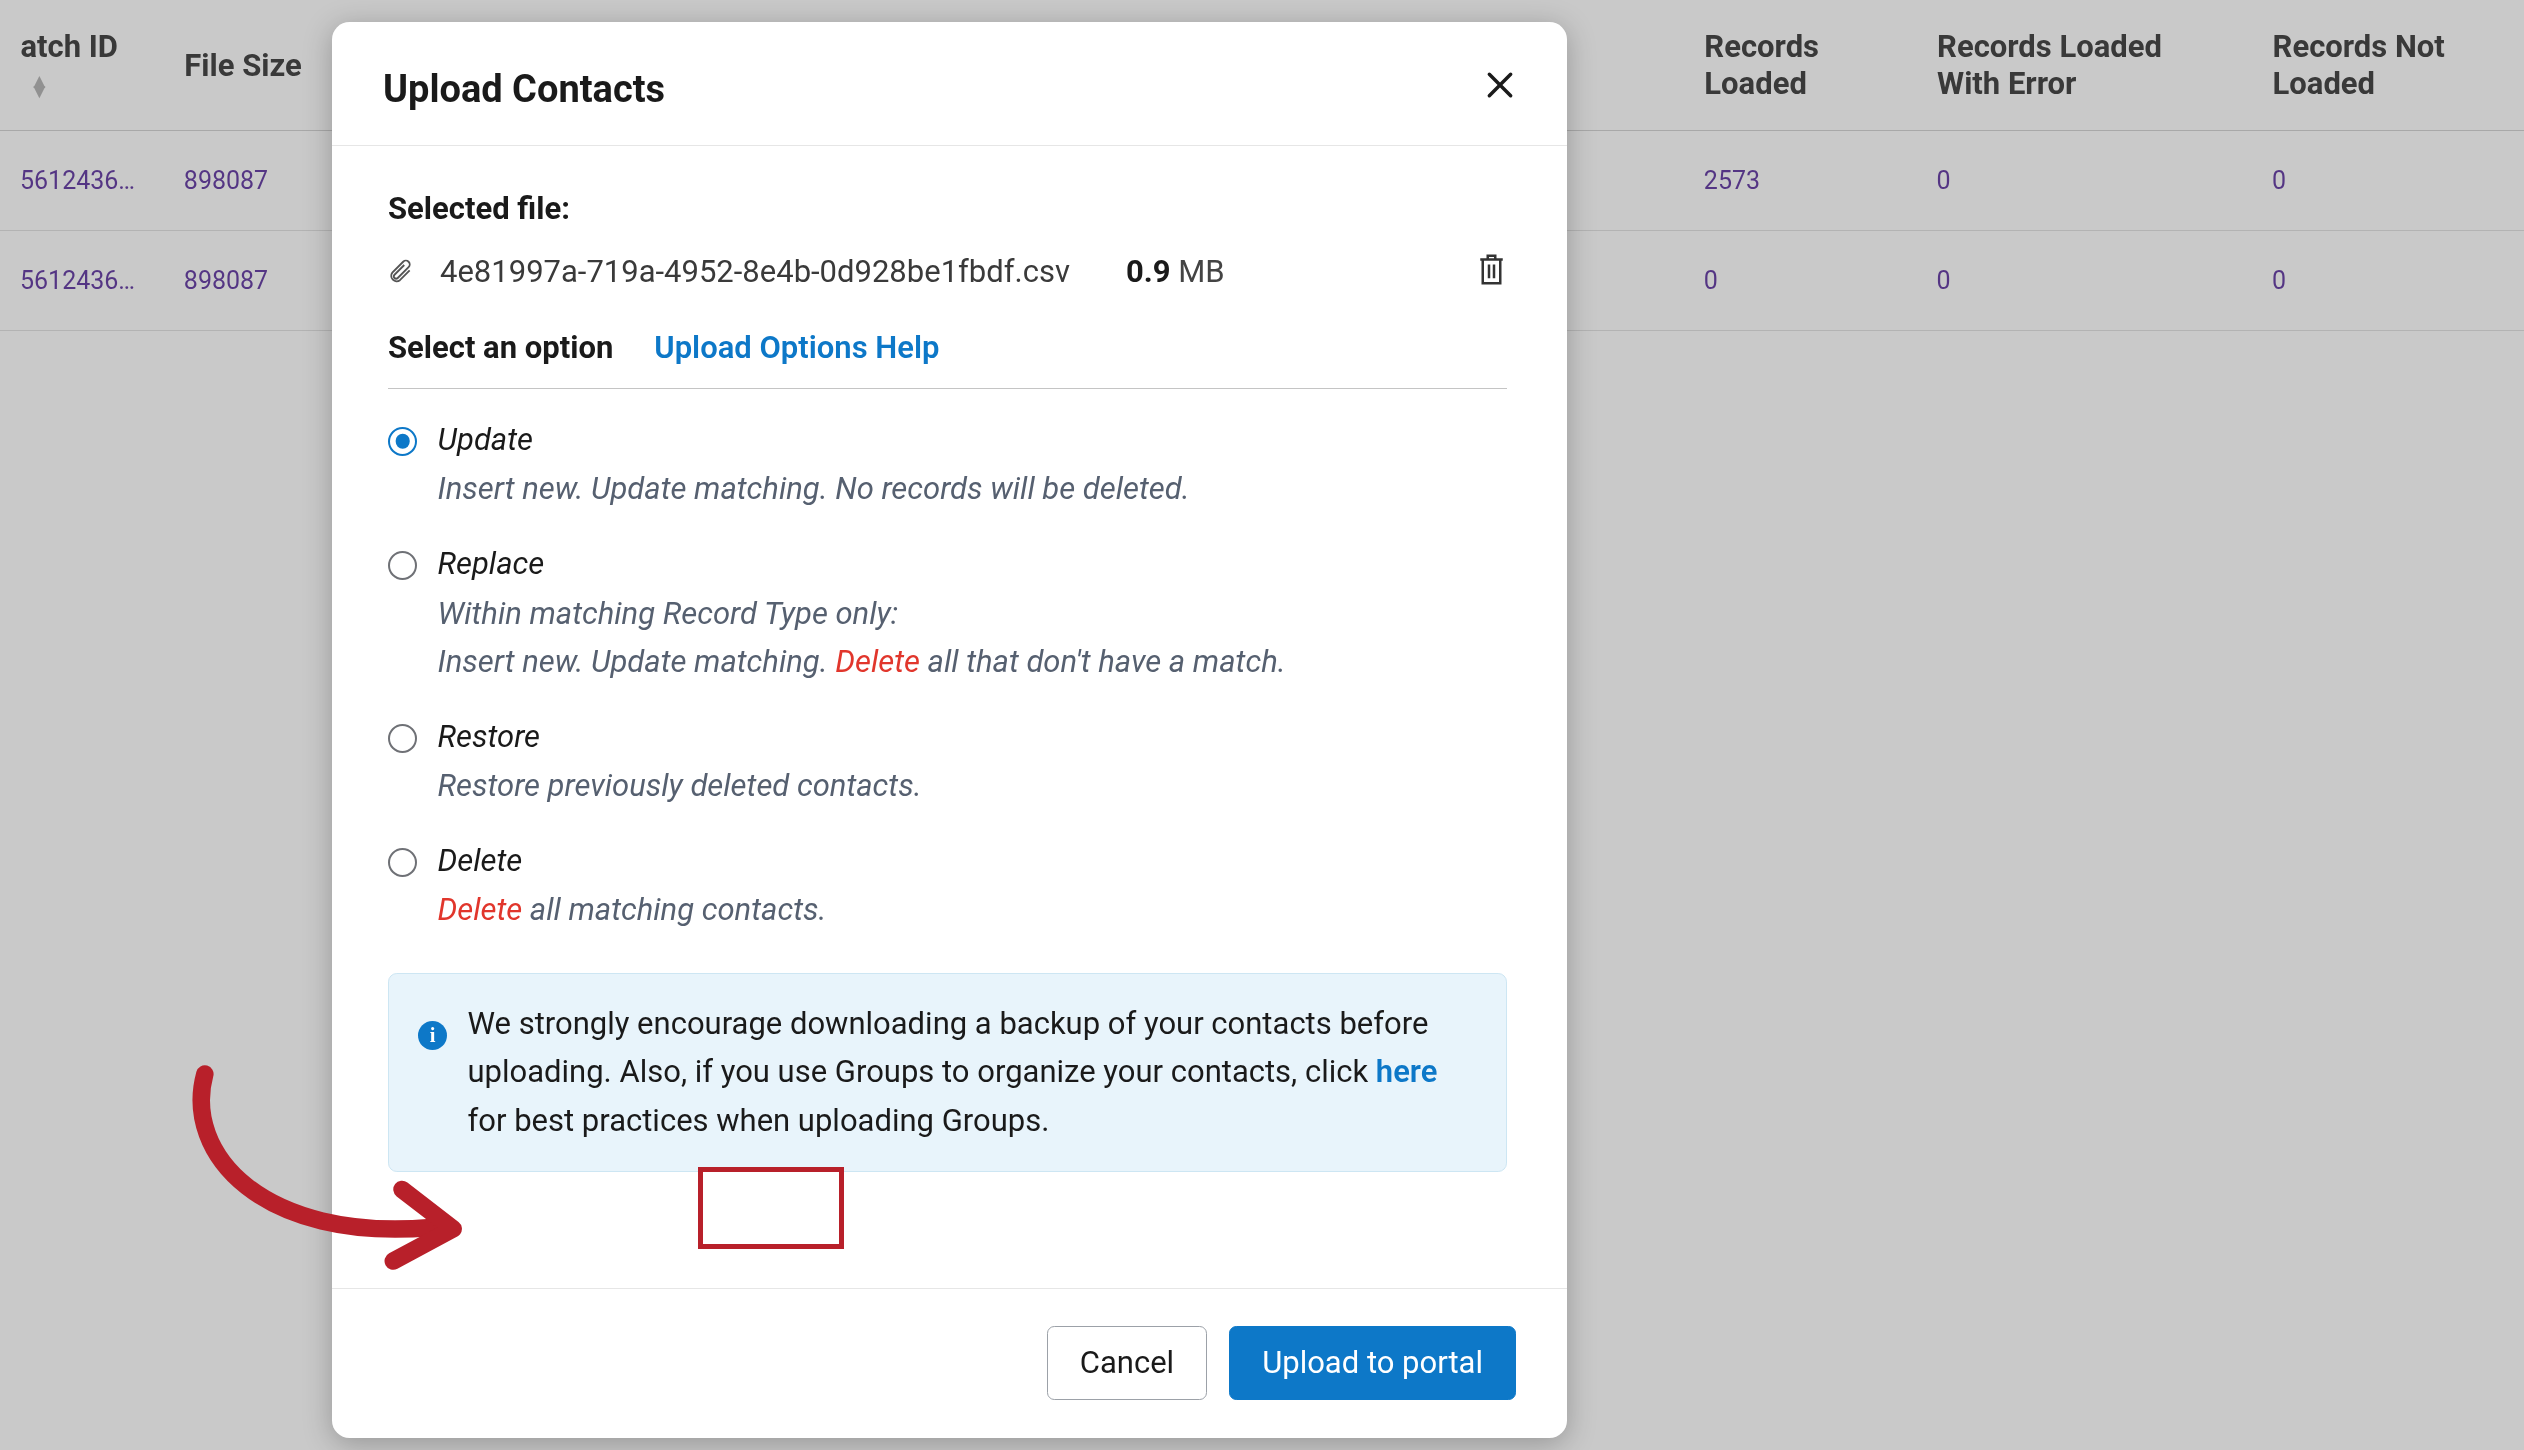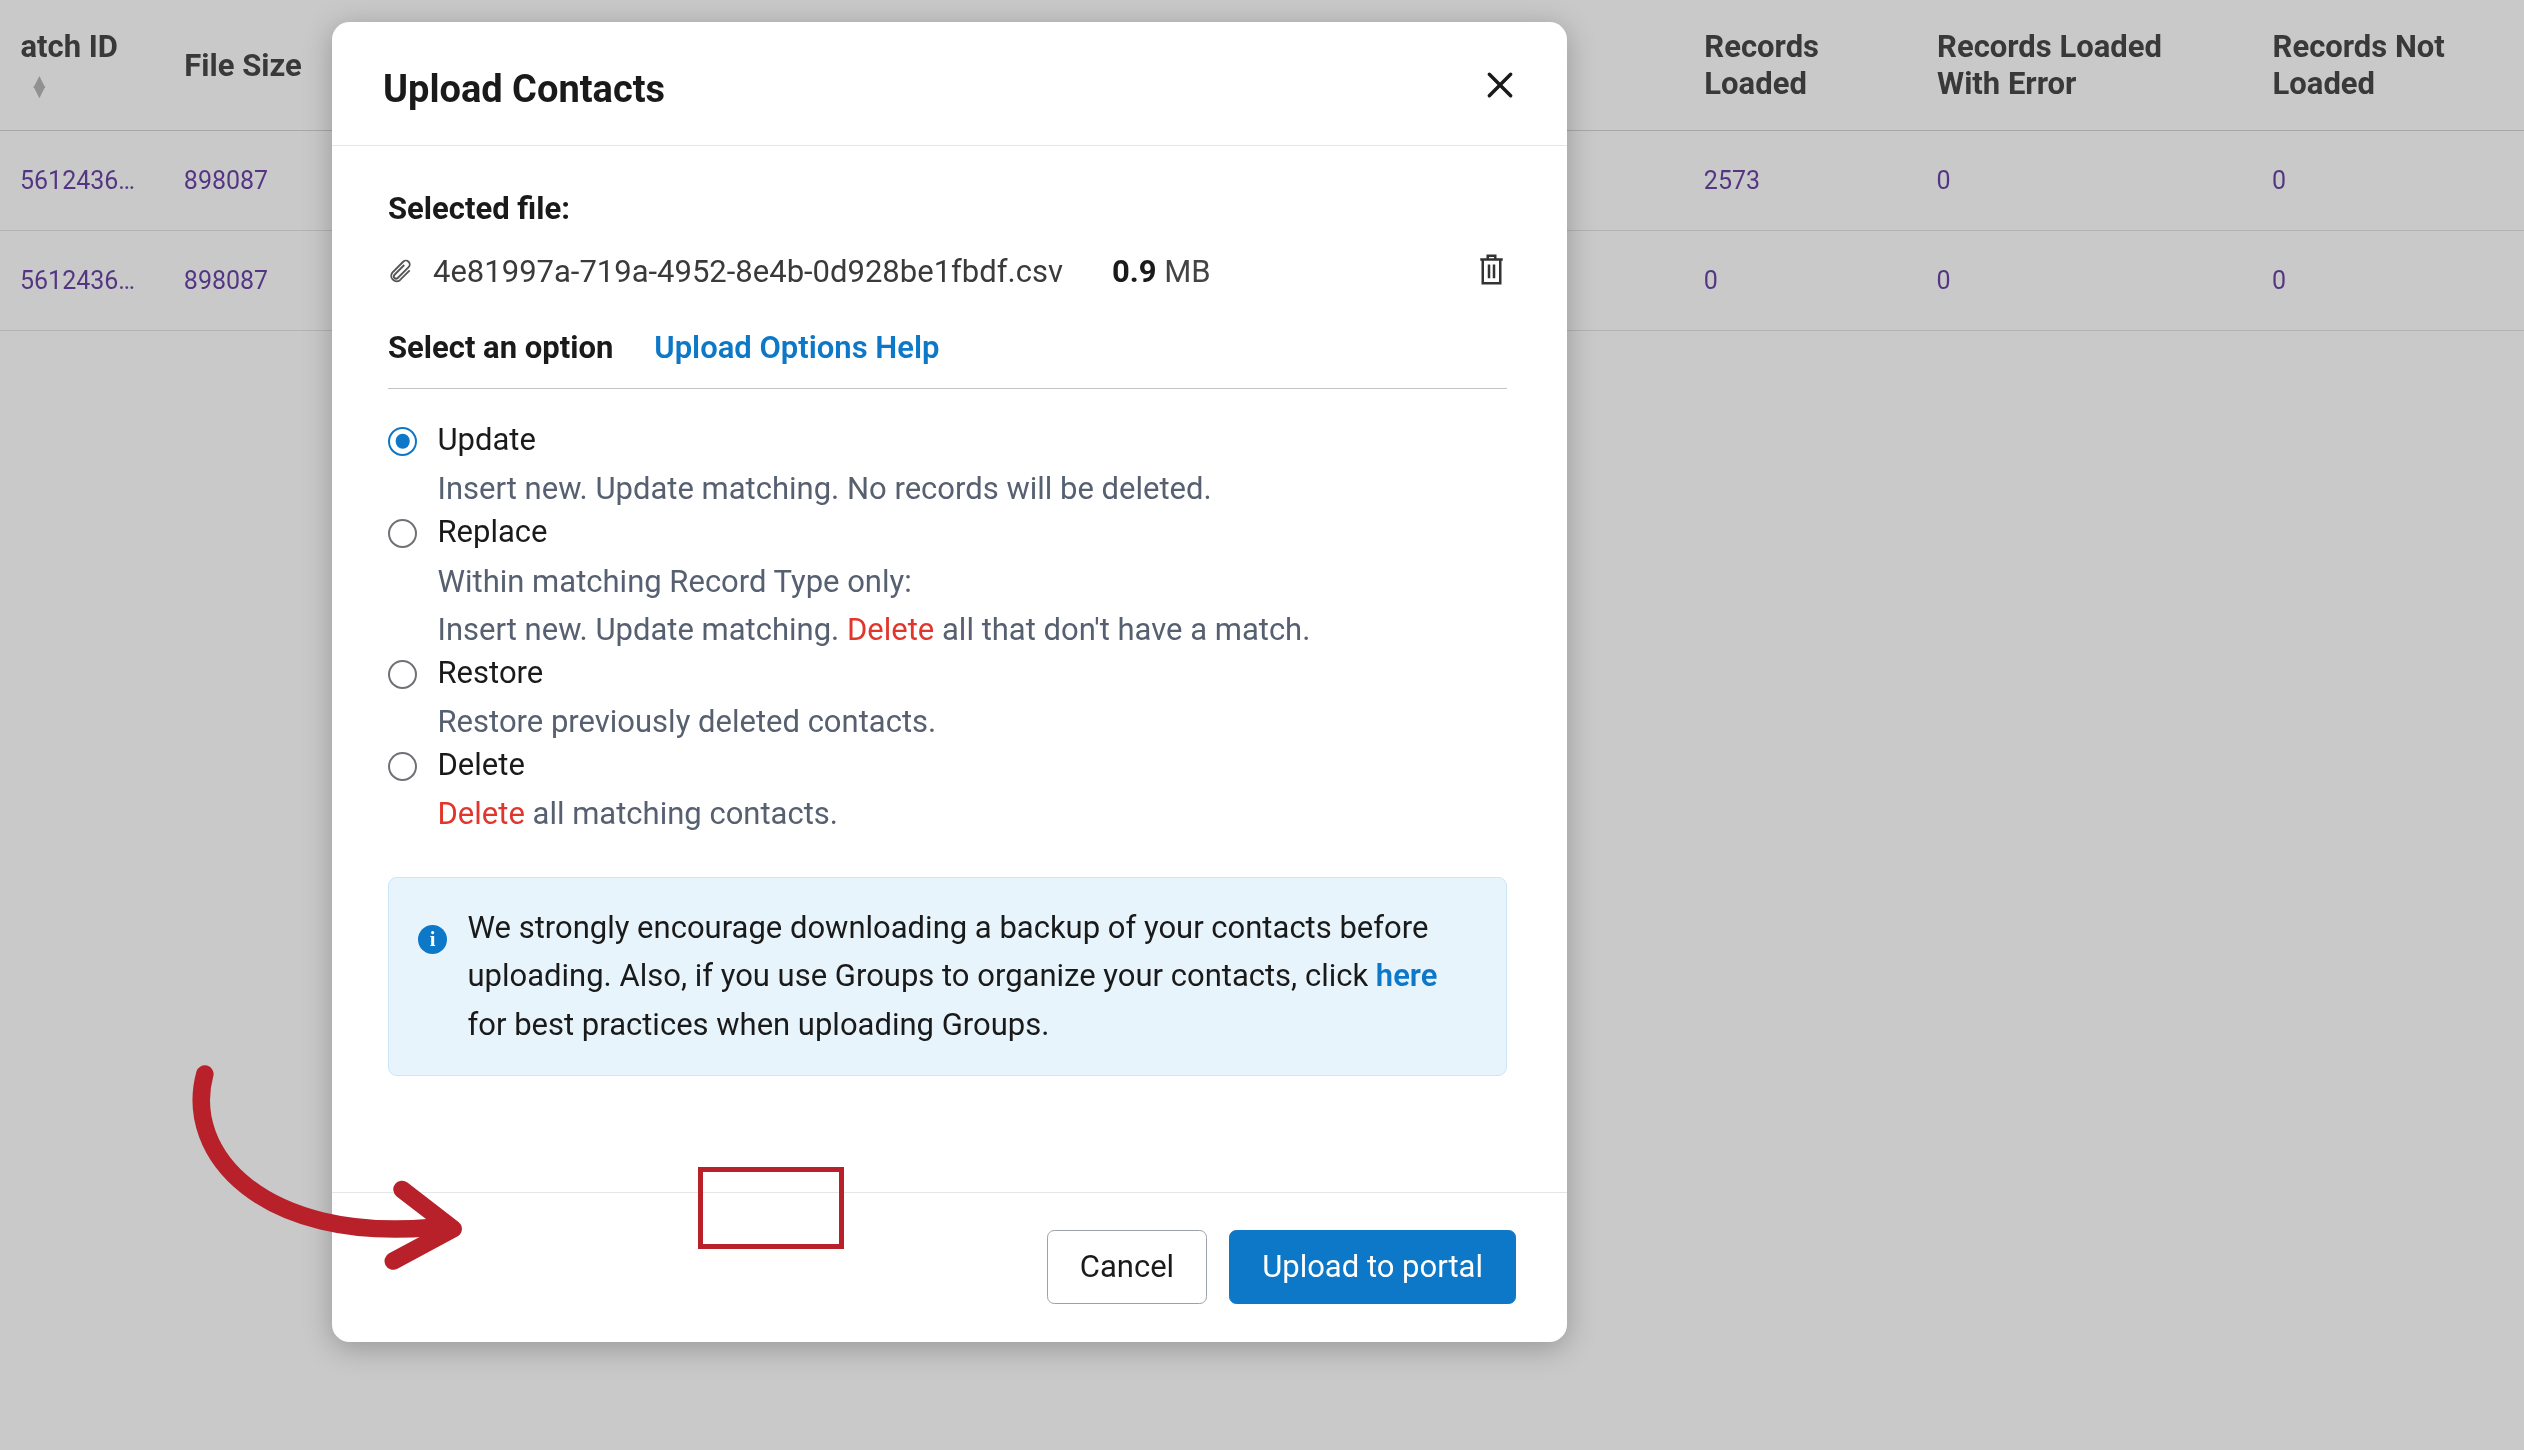--- a/index.html
+++ b/index.html
@@ -17,32 +17,32 @@
 
 
 .modal { position: absolute; left: 332px; top: 22px; width: 1235px; background: #fff; border-radius: 17.5px; box-shadow: 0 5.8px 29px rgba(0,0,0,0.25); }
 .modal-header { display: flex; align-items: center; justify-content: space-between; padding: 45px 51px 34px 51px; border-bottom: 1.5px solid #e6e6e6; }
 .modal-title { font-size: 38px; font-weight: 700; color: #1a1a1a; }
 .close-btn { background: none; border: none; cursor: pointer; padding: 5.8px; margin-right: -5.8px; margin-top: -5.8px; }
 .close-btn svg { width: 32px; height: 32px; }
 
 .modal-body { padding: 44px 60px 22px 56px; }
 .label-strong { font-size: 31px; font-weight: 700; color: #1a1a1a; margin-bottom: 25px; }
-.file-row { display: flex; align-items: center; gap: 19px; margin-bottom: 39px; }
+.file-row { display: flex; align-items: center; gap: 26px; margin-bottom: 39px; }
 .file-name { font-size: 31px; color: #3a3a3a; }
 .file-size-num { font-size: 31px; font-weight: 700; color: #1a1a1a; margin-left: 30px; }
 .file-size-unit { font-size: 31px; color: #444; }
 .trash { margin-left: auto; background: none; border: none; cursor: pointer; }
 .trash svg { width: 31px; height: 35px; }
 
 .opt-header { display: flex; align-items: baseline; gap: 41px; border-bottom: 1.5px solid #c4c4c4; padding-bottom: 22px; margin-bottom: 32px; }
 .opt-head-label { font-size: 31px; font-weight: 700; color: #1a1a1a; }
 .opt-help { font-size: 31px; font-weight: 600; color: #0d78c8; cursor: pointer; }
 
-.radios { display: flex; flex-direction: column; margin-bottom: 39px; }
+.radios { display: flex; flex-direction: column; gap: 32px; margin-bottom: 39px; font-style: italic; }
 .radio-item { display: flex; align-items: flex-start; gap: 20.5px; }
 .radio { flex-shrink: 0; width: 29px; height: 29px; border: 2.2px solid #6f7176; border-radius: 50%; margin-top: 5.8px; position: relative; background: #fff; cursor: pointer; }
 .radio.selected { border-color: #0d78c8; }
 .radio.selected::after { content: ""; position: absolute; left: 50%; top: 50%; transform: translate(-50%,-50%); width: 14.6px; height: 14.6px; border-radius: 50%; background: #0d78c8; }
 .radio-body { }
 .radio-title { font-size: 31px; color: #1a1a1a; font-weight: 400; margin-bottom: 7.3px; }
 .radio-desc { font-size: 31px; color: #566070; line-height: 1.55; }
 .red { color: #e1362c; }
 
 .info-box { display: flex; align-items: flex-start; gap: 20.5px; background: #e8f4fb; border: 1.5px solid #cde6f3; border-radius: 8.8px; padding: 26px 29px; }

